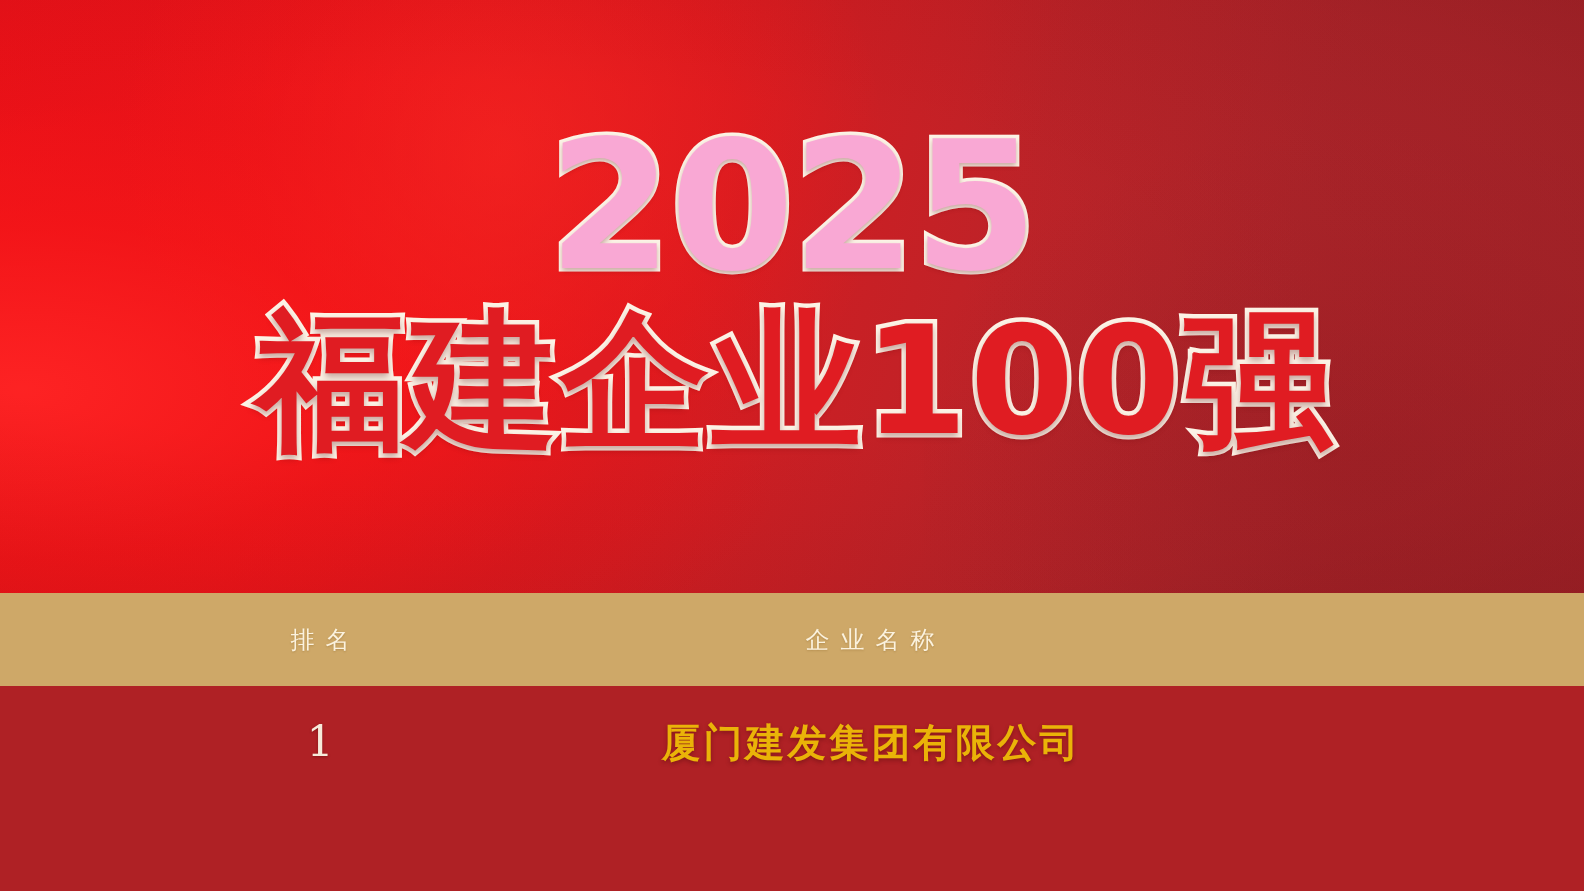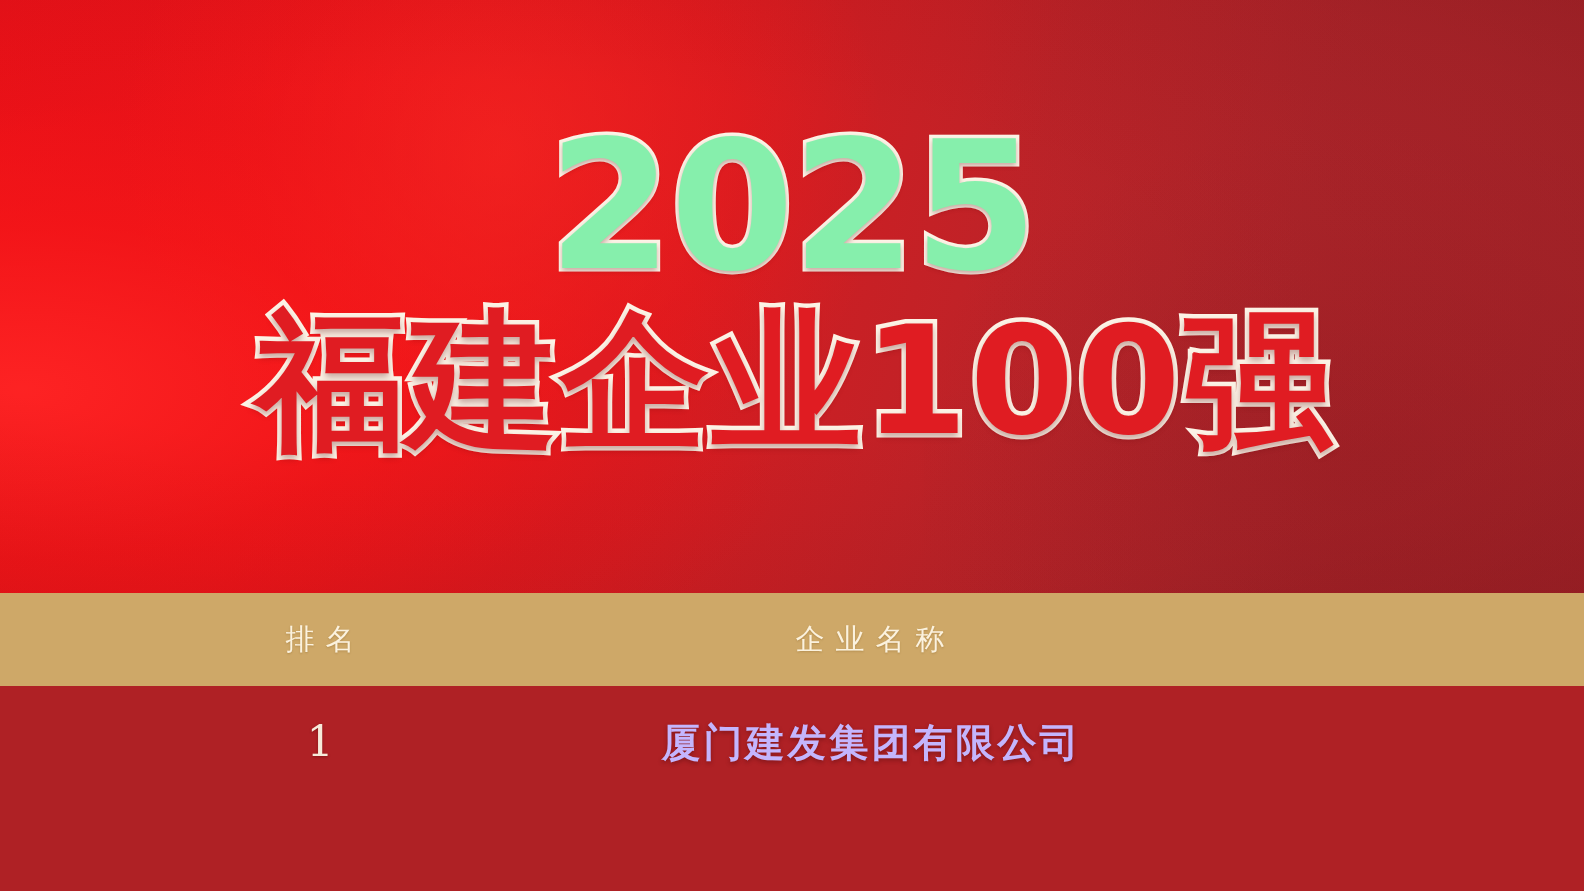--- a/index.html
+++ b/index.html
@@ -106,21 +106,21 @@
   }
   .year-title {
     position: absolute;
     left: 0;
     top: 118px;
     width: 1584px;
     font-size: 178px;
     line-height: 1;
     font-weight: bold;
     font-family: "DejaVu Sans", "Liberation Sans", sans-serif;
-    color: #86efac;
+    color: #f9a8d4;
     letter-spacing: -2px;
     -webkit-text-stroke: 7px #FCF3E6;
     paint-order: stroke fill;
     text-shadow: 0 3px 5px rgba(90,8,12,0.30);
   }
   .main-title {
     position: absolute;
     left: 3px;
     top: 300px;
     width: 1584px;
@@ -151,21 +151,21 @@
   .col-rank {
     width: 640px;
     text-align: center;
   }
   .col-name {
     width: 460px;
     text-align: center;
   }
   .th-text {
     display: inline-block;
-    font-size: 29px;
+    font-size: 24px;
     font-weight: 400;
     color: #FBF2DE;
     letter-spacing: 11px;
     text-indent: 11px;
     font-family: Liberation Serif, serif;
     text-shadow: 0 1px 2px rgba(120,80,24,0.30);
   }
 
   
   .table-body {
@@ -192,21 +192,21 @@
     color: #F6EADA;
     font-family: "DejaVu Serif", "Liberation Serif", serif;
     font-weight: 400;
     text-shadow: 0 1px 3px rgba(80,10,14,0.45);
   }
   .cell-name {
     width: 460px;
     text-align: center;
     font-size: 39px;
     line-height: 1;
-    color: #c4b5fd;
+    color: #eab308;
     font-weight: bold;
     letter-spacing: 3px;
     text-indent: 3px;
     font-family: "DejaVu Sans", "Liberation Sans", sans-serif;
     white-space: nowrap;
     text-shadow: 0 2px 4px rgba(80,10,14,0.45);
   }
 </style>
 </head>
 <body>

